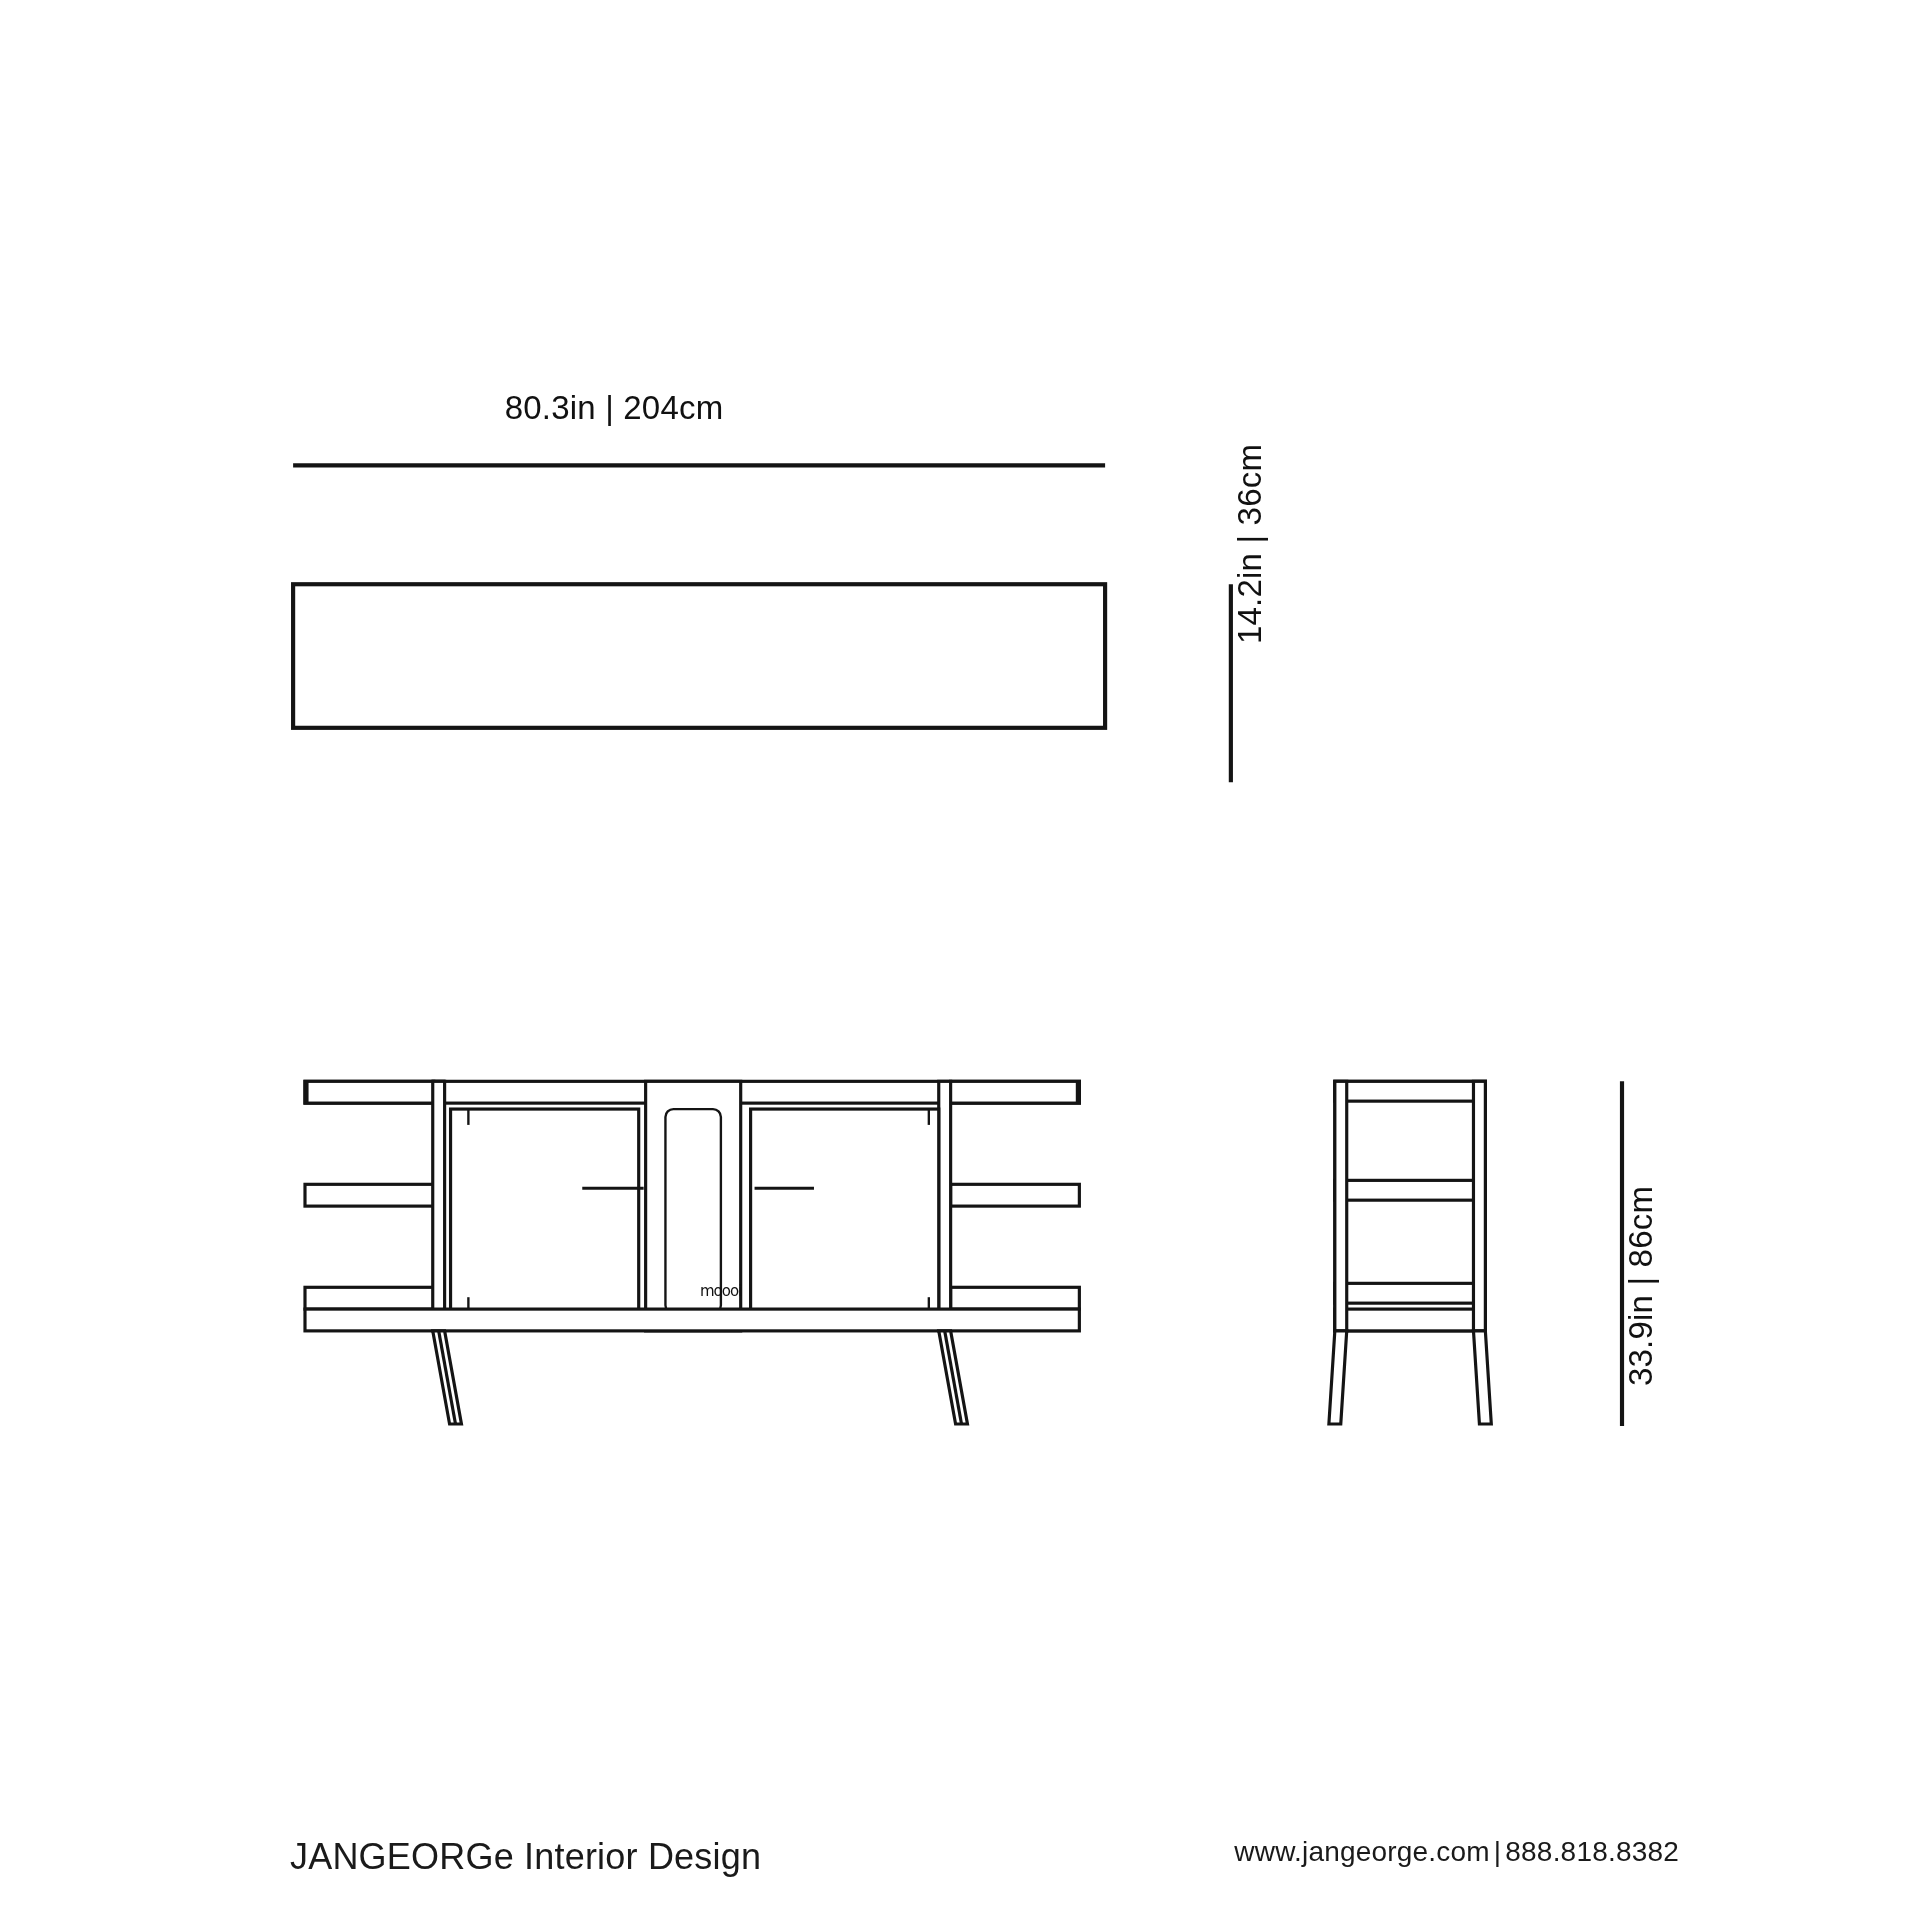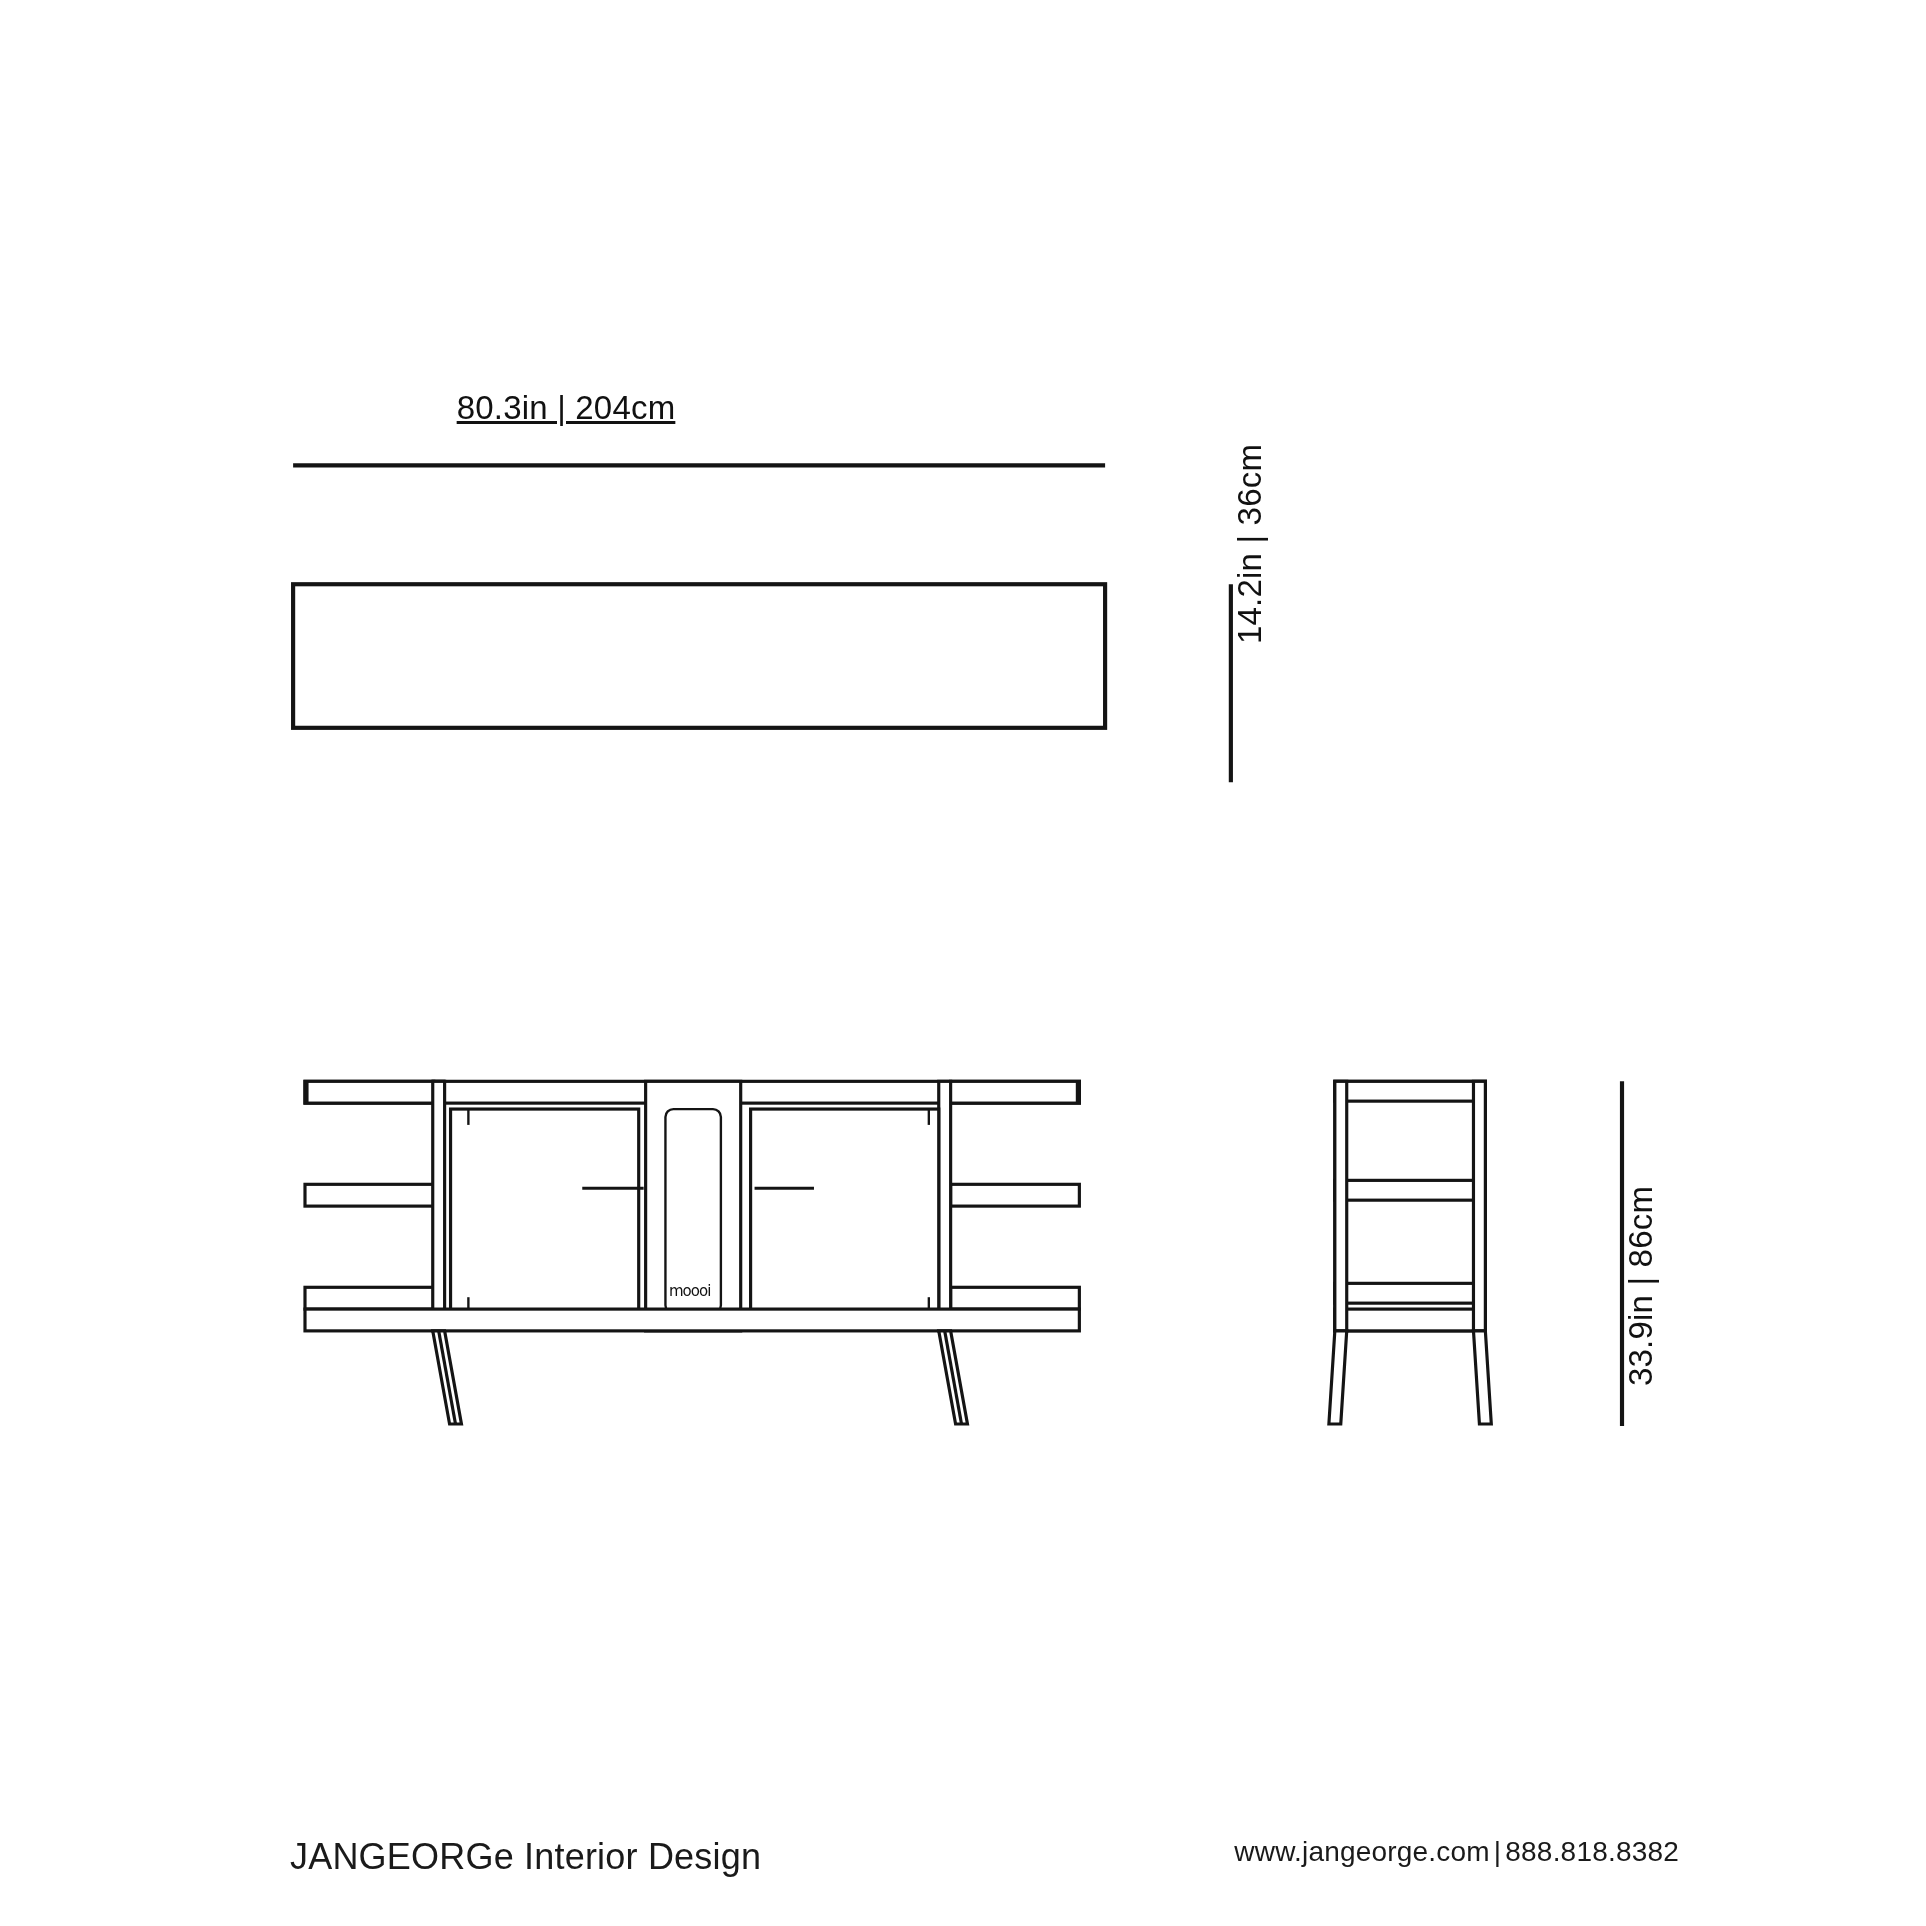--- a/index.html
+++ b/index.html
@@ -22,24 +22,23 @@
 
   
   .dim-label {
     position: absolute;
     font-size: 33px;
     letter-spacing: 0.2px;
     color: #111111;
     white-space: nowrap;
   }
   .dim-width {
-    left: 566px;
+    left: 614px;
     top: 389px;
     transform: translateX(-50%);
-    text-decoration: underline;
   }
   .dim-depth {
     left: 1231px;
     top: 644px;
     transform: rotate(-90deg);
     transform-origin: left top;
   }
   .dim-height {
     left: 1622px;
     top: 1386px;
@@ -80,21 +79,21 @@
   .ln {
     stroke: #141414;
     fill: none;
   }
   .thick { stroke-width: 4.2; }
   .thin { stroke-width: 3.2; }
   .hair { stroke-width: 2.4; }
   .fillwhite { fill: #ffffff; }
   .logo-dots {
     position: absolute;
-    left: 669px;
+    left: 700px;
     top: 1282px;
     font-size: 15px;
     letter-spacing: -1px;
     color: #111;
     font-family: "DejaVu Sans", sans-serif;
   }
 </style>
 </head>
 <body>
 

